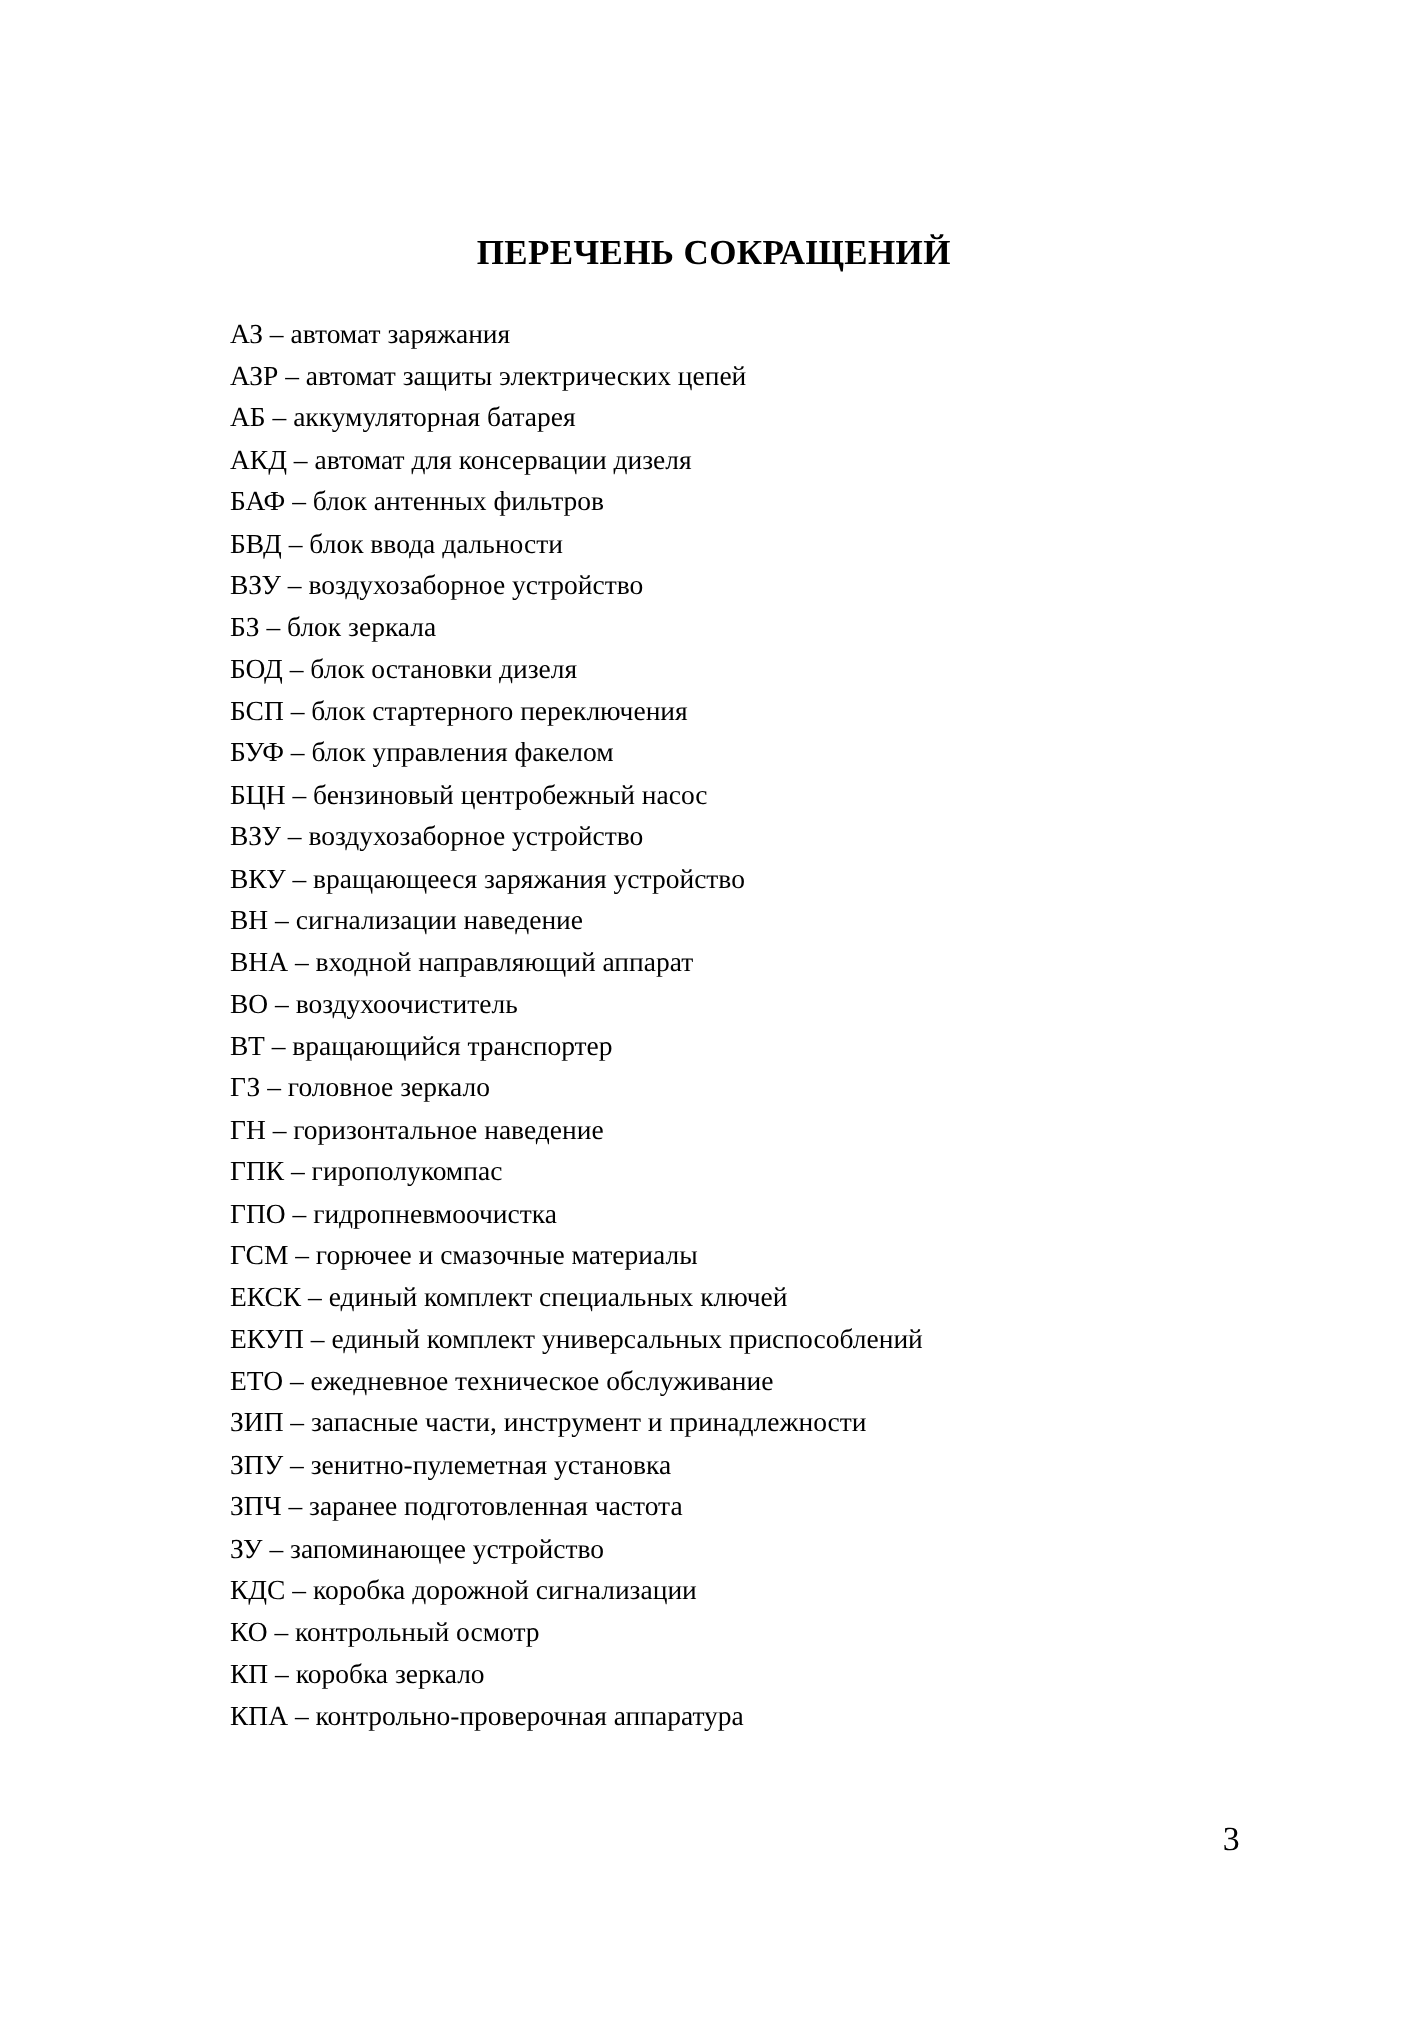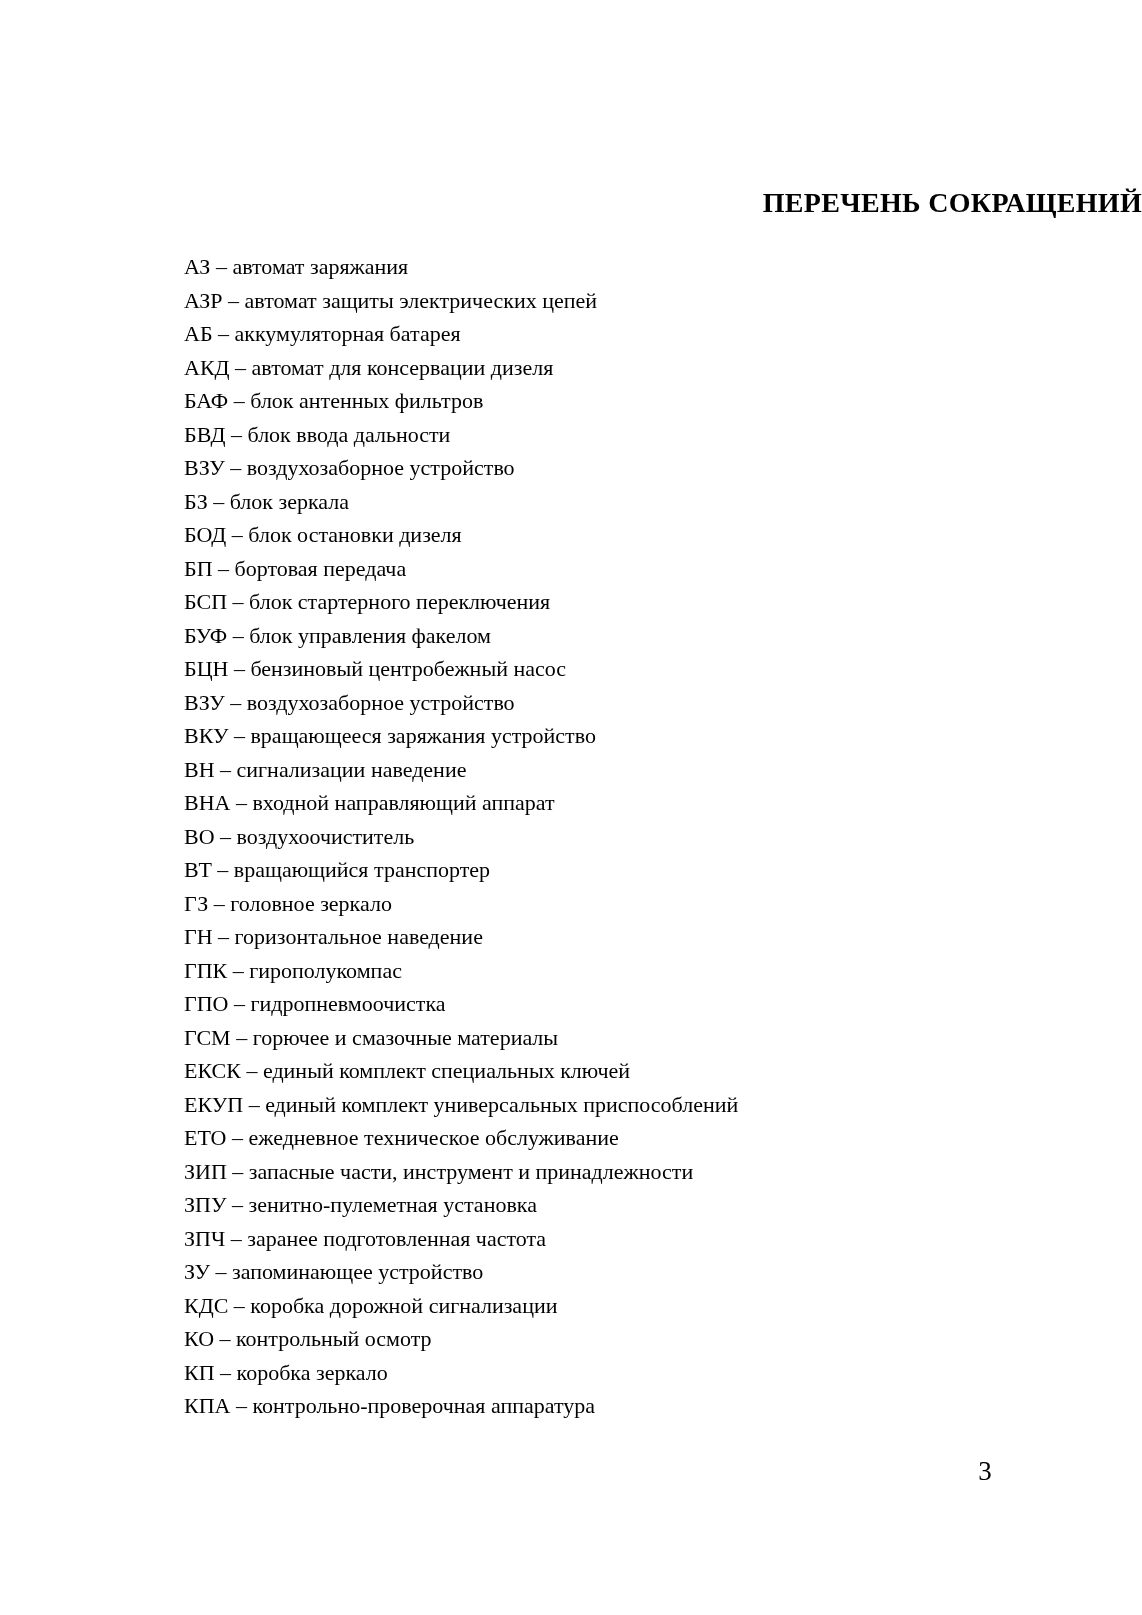--- a/index.html
+++ b/index.html
@@ -15,21 +15,21 @@
     color: #000000;
     font-family: "Liberation Serif", "DejaVu Serif", serif;
     overflow: hidden;
   }
   .title {
     position: absolute;
     top: 186px;
     left: 0;
     width: 100%;
     margin: 0;
-    text-align: right;
+    text-align: center;
     font-size: 28px;
     line-height: 33px;
     font-weight: bold;
     letter-spacing: 0.3px;
   }
   .abbr-list {
     position: absolute;
     top: 250px;
     left: 184px;
     right: 120px;
@@ -59,21 +59,20 @@
   <div class="abbr-list">
       <div class="abbr-line"><span>АЗ</span><span> – </span><span>автомат заряжания</span></div>
       <div class="abbr-line"><span>АЗР</span><span> – </span><span>автомат защиты электрических цепей</span></div>
       <div class="abbr-line"><span>АБ</span><span> – </span><span>аккумуляторная батарея</span></div>
       <div class="abbr-line"><span>АКД</span><span> – </span><span>автомат для консервации дизеля</span></div>
       <div class="abbr-line"><span>БАФ</span><span> – </span><span>блок антенных фильтров</span></div>
       <div class="abbr-line"><span>БВД</span><span> – </span><span>блок ввода дальности</span></div>
       <div class="abbr-line"><span>ВЗУ</span><span> – </span><span>воздухозаборное устройство</span></div>
       <div class="abbr-line"><span>БЗ</span><span> – </span><span>блок зеркала</span></div>
       <div class="abbr-line"><span>БОД</span><span> – </span><span>блок остановки дизеля</span></div>
-      <div class="abbr-line"><span>БП</span><span> – </span><span>бортовая передача</span></div>
       <div class="abbr-line"><span>БСП</span><span> – </span><span>блок стартерного переключения</span></div>
       <div class="abbr-line"><span>БУФ</span><span> – </span><span>блок управления факелом</span></div>
       <div class="abbr-line"><span>БЦН</span><span> – </span><span>бензиновый центробежный насос</span></div>
       <div class="abbr-line"><span>ВЗУ</span><span> – </span><span>воздухозаборное устройство</span></div>
       <div class="abbr-line"><span>ВКУ</span><span> – </span><span>вращающееся заряжания устройство</span></div>
       <div class="abbr-line"><span>ВН</span><span> – </span><span>сигнализации наведение</span></div>
       <div class="abbr-line"><span>ВНА</span><span> – </span><span>входной направляющий аппарат</span></div>
       <div class="abbr-line"><span>ВО</span><span> – </span><span>воздухоочиститель</span></div>
       <div class="abbr-line"><span>ВТ</span><span> – </span><span>вращающийся транспортер</span></div>
       <div class="abbr-line"><span>ГЗ</span><span> – </span><span>головное зеркало</span></div>

